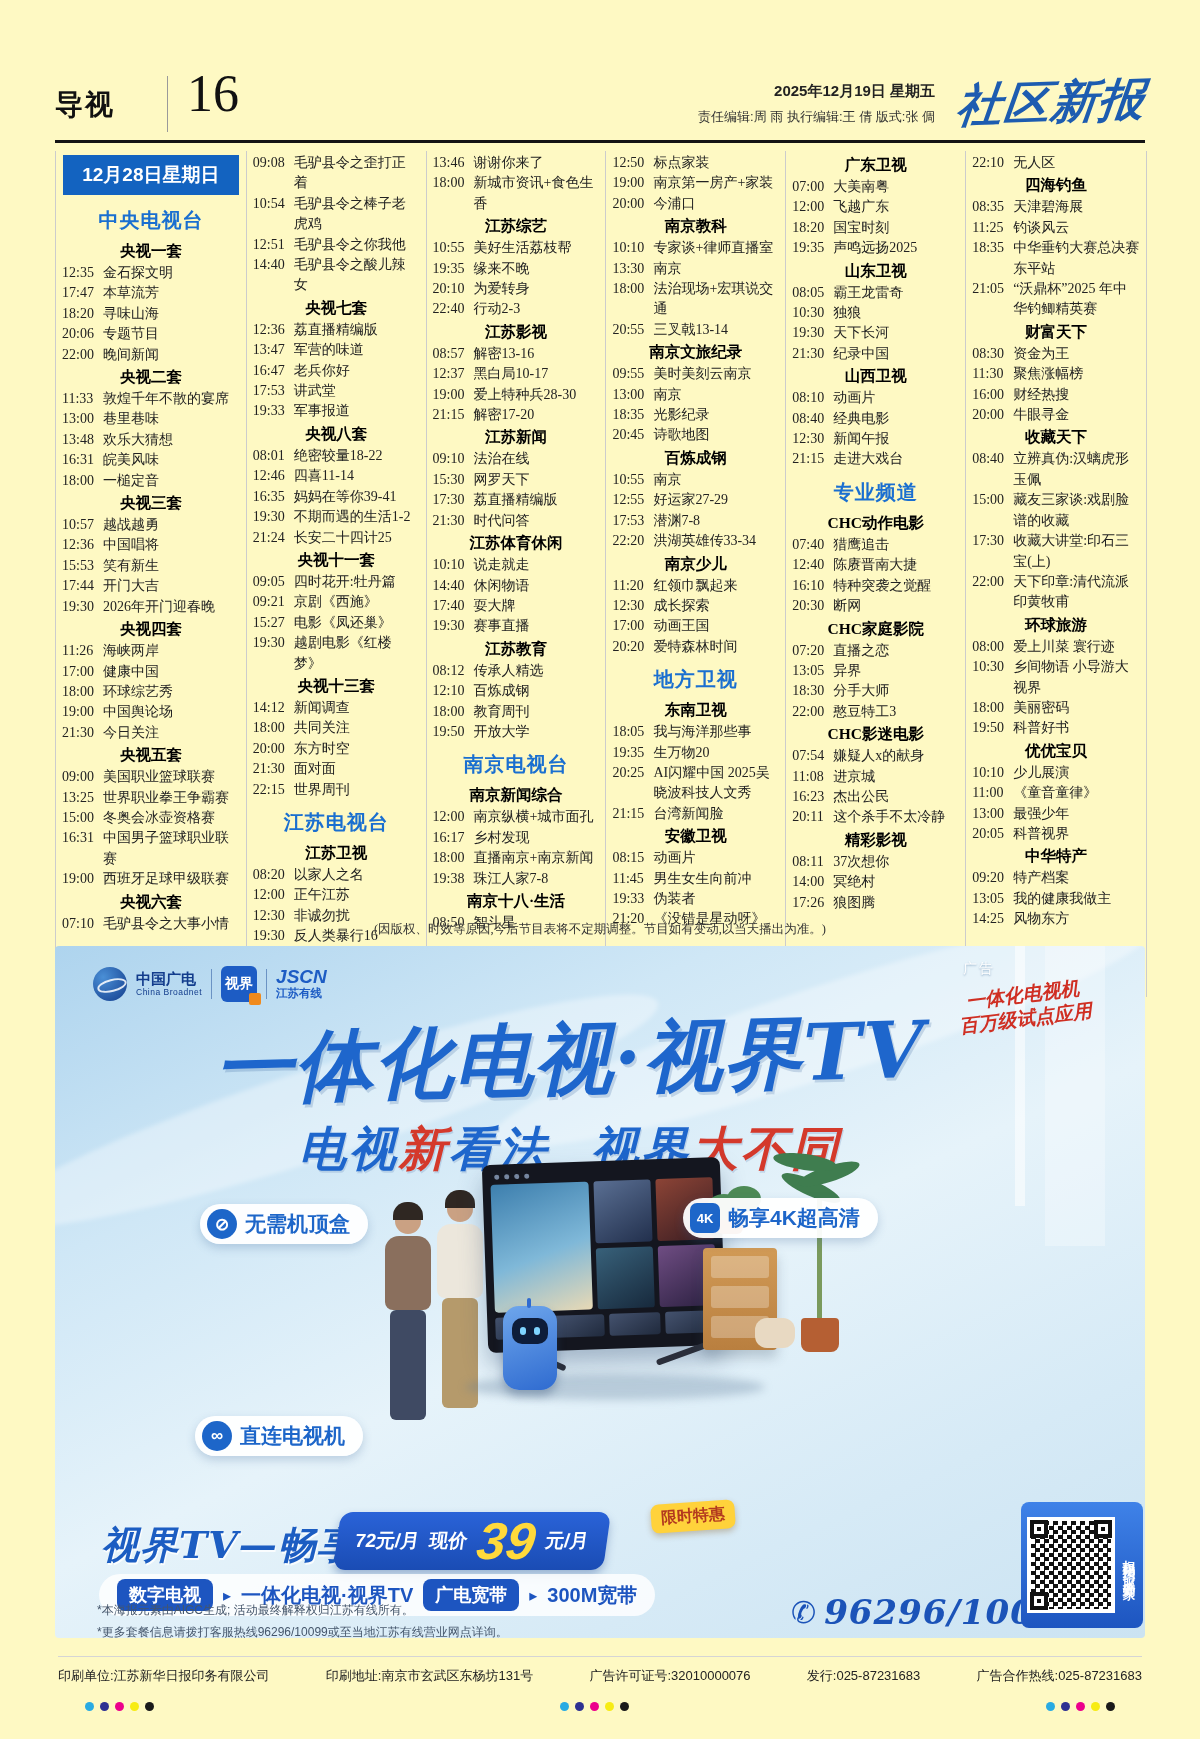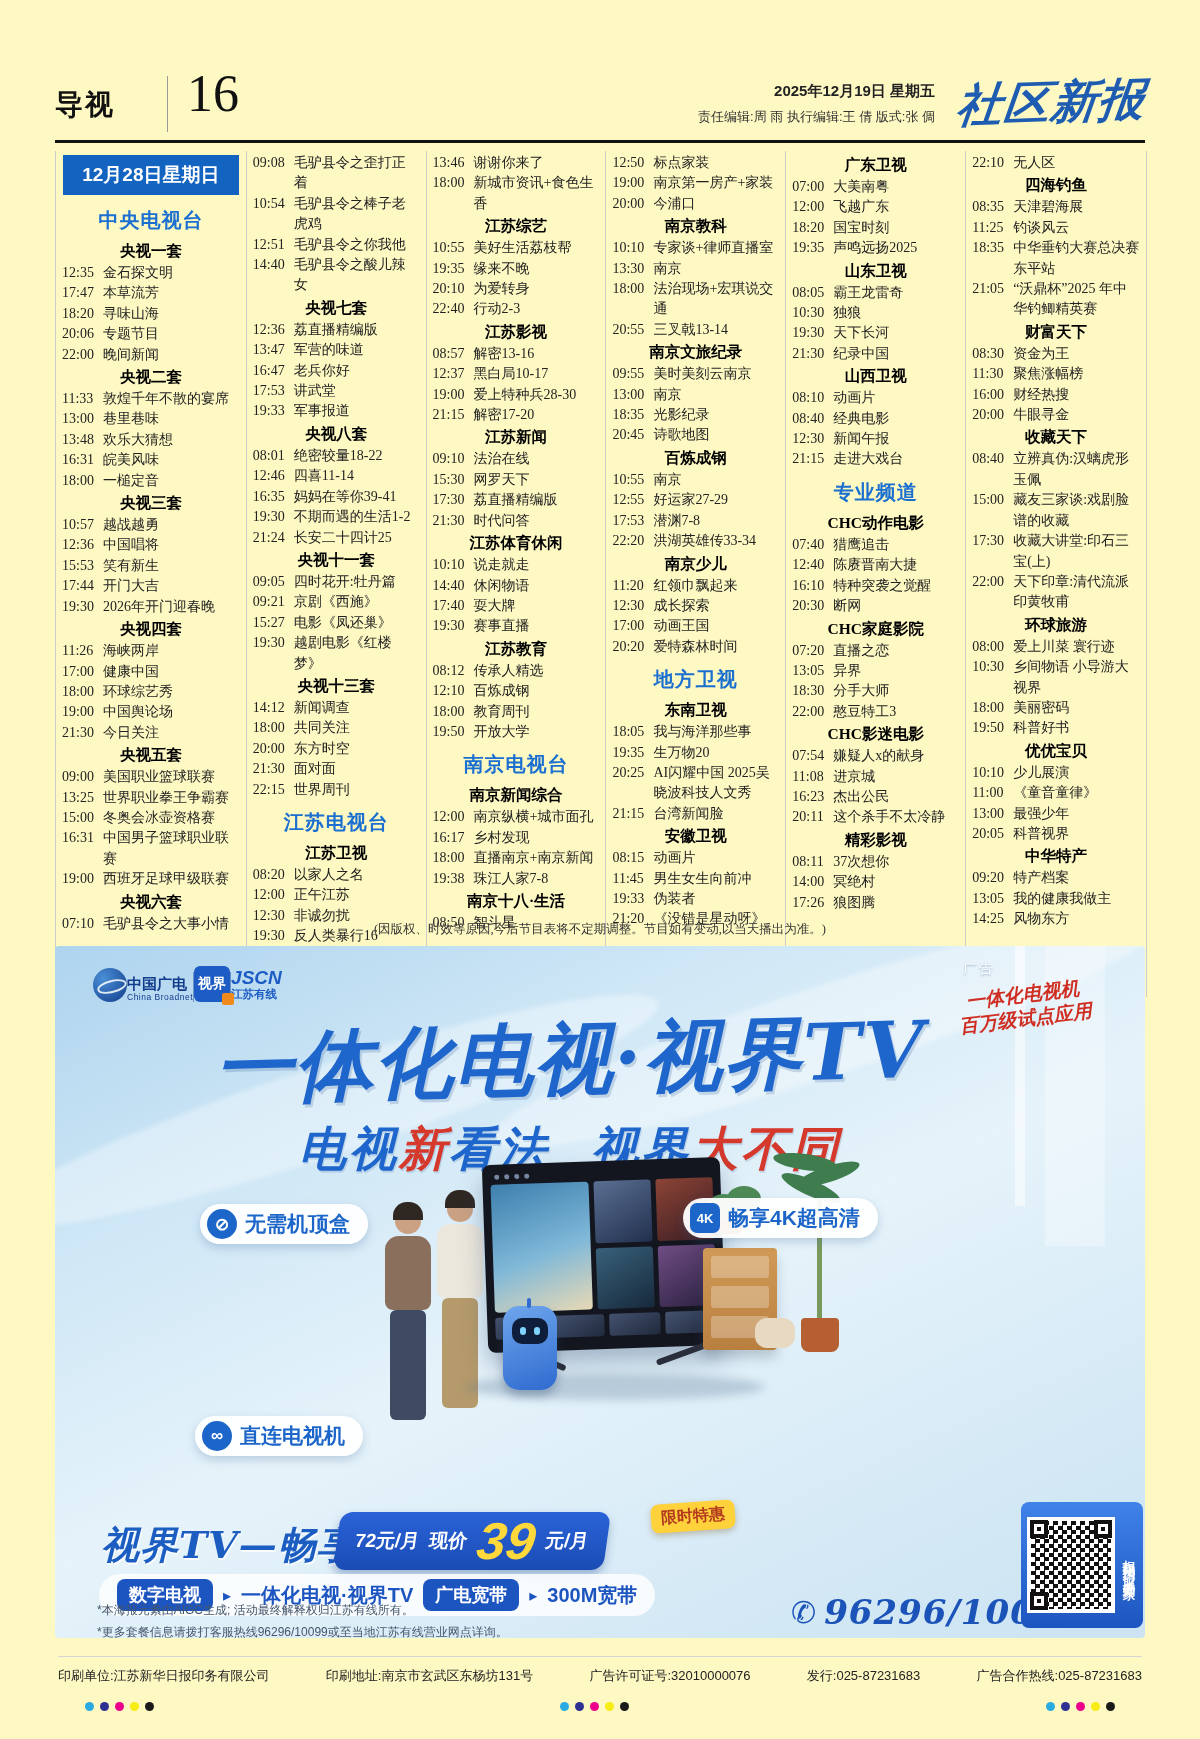--- a/index.html
+++ b/index.html
@@ -36,21 +36,21 @@
               font-family:"Liberation Serif",serif;}
 
   
   .ad{position:absolute;left:55px;top:946px;width:1090px;height:692px;border-radius:4px;overflow:hidden;
       background:linear-gradient(155deg,#aed4ee 0%,#cfe7f6 26%,#e6f3fa 52%,#d6eaf6 78%,#cbe3f2 100%);}
   .ad-streak{position:absolute;width:700px;height:90px;background:rgba(255,255,255,.35);
              transform:rotate(-18deg);border-radius:50%;filter:blur(2px);}
   .window-line{position:absolute;right:120px;top:0;width:10px;height:260px;background:rgba(255,255,255,.55);}
   .window-line2{position:absolute;right:40px;top:0;width:60px;height:300px;background:rgba(255,255,255,.30);}
 
-  .ad-logos{position:absolute;left:38px;top:20px;display:flex;align-items:flex-end;gap:0;}
+  .ad-logos{position:absolute;left:38px;top:20px;display:flex;align-items:center;gap:9px;}
   .logo-ball{width:34px;height:34px;border-radius:50%;background:radial-gradient(circle at 30% 30%,#4a8fd6,#123c8c);
              position:relative;}
   .logo-ball::after{content:"";position:absolute;left:4px;top:12px;width:26px;height:9px;border:2px solid rgba(255,255,255,.85);
              border-radius:50%;transform:rotate(-14deg);}
   .logo-cn{font-size:15px;font-weight:800;color:#123c8c;line-height:16px;}
   .logo-en{font-size:8.5px;color:#123c8c;letter-spacing:.5px;}
   .logo-sep{width:1px;height:30px;background:#6b93c4;}
   .shijie-badge{width:36px;height:36px;background:#1d5cc4;border-radius:6px;color:#fff;font-weight:800;
                 font-size:14px;display:flex;align-items:center;justify-content:center;position:relative;}
   .shijie-badge::after{content:"";position:absolute;right:-4px;bottom:-3px;width:12px;height:12px;background:#f08a1d;border-radius:2px;}

